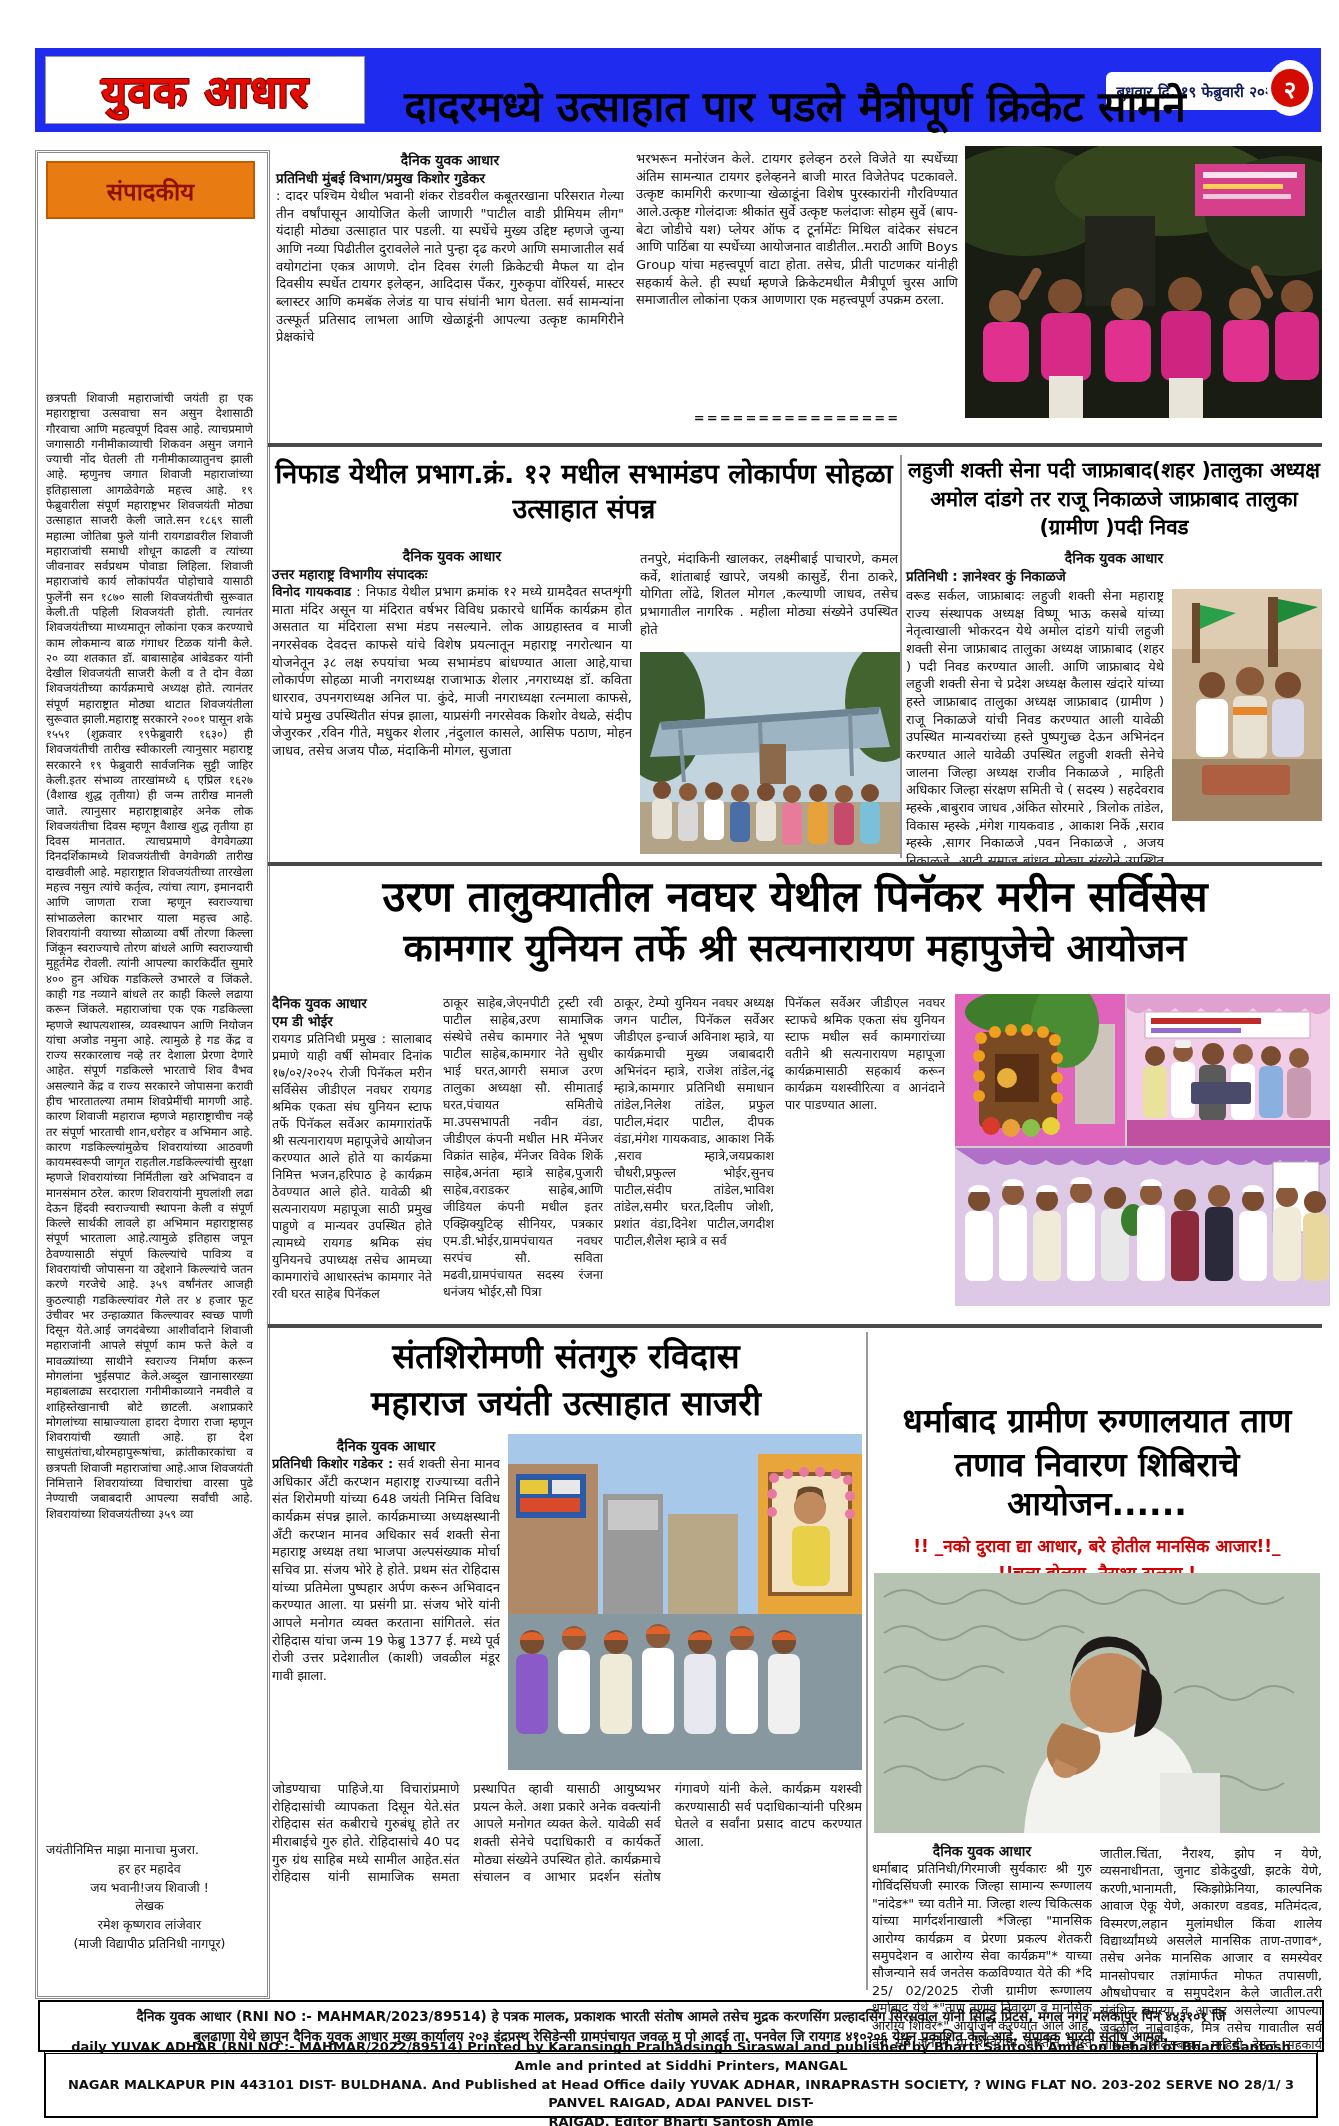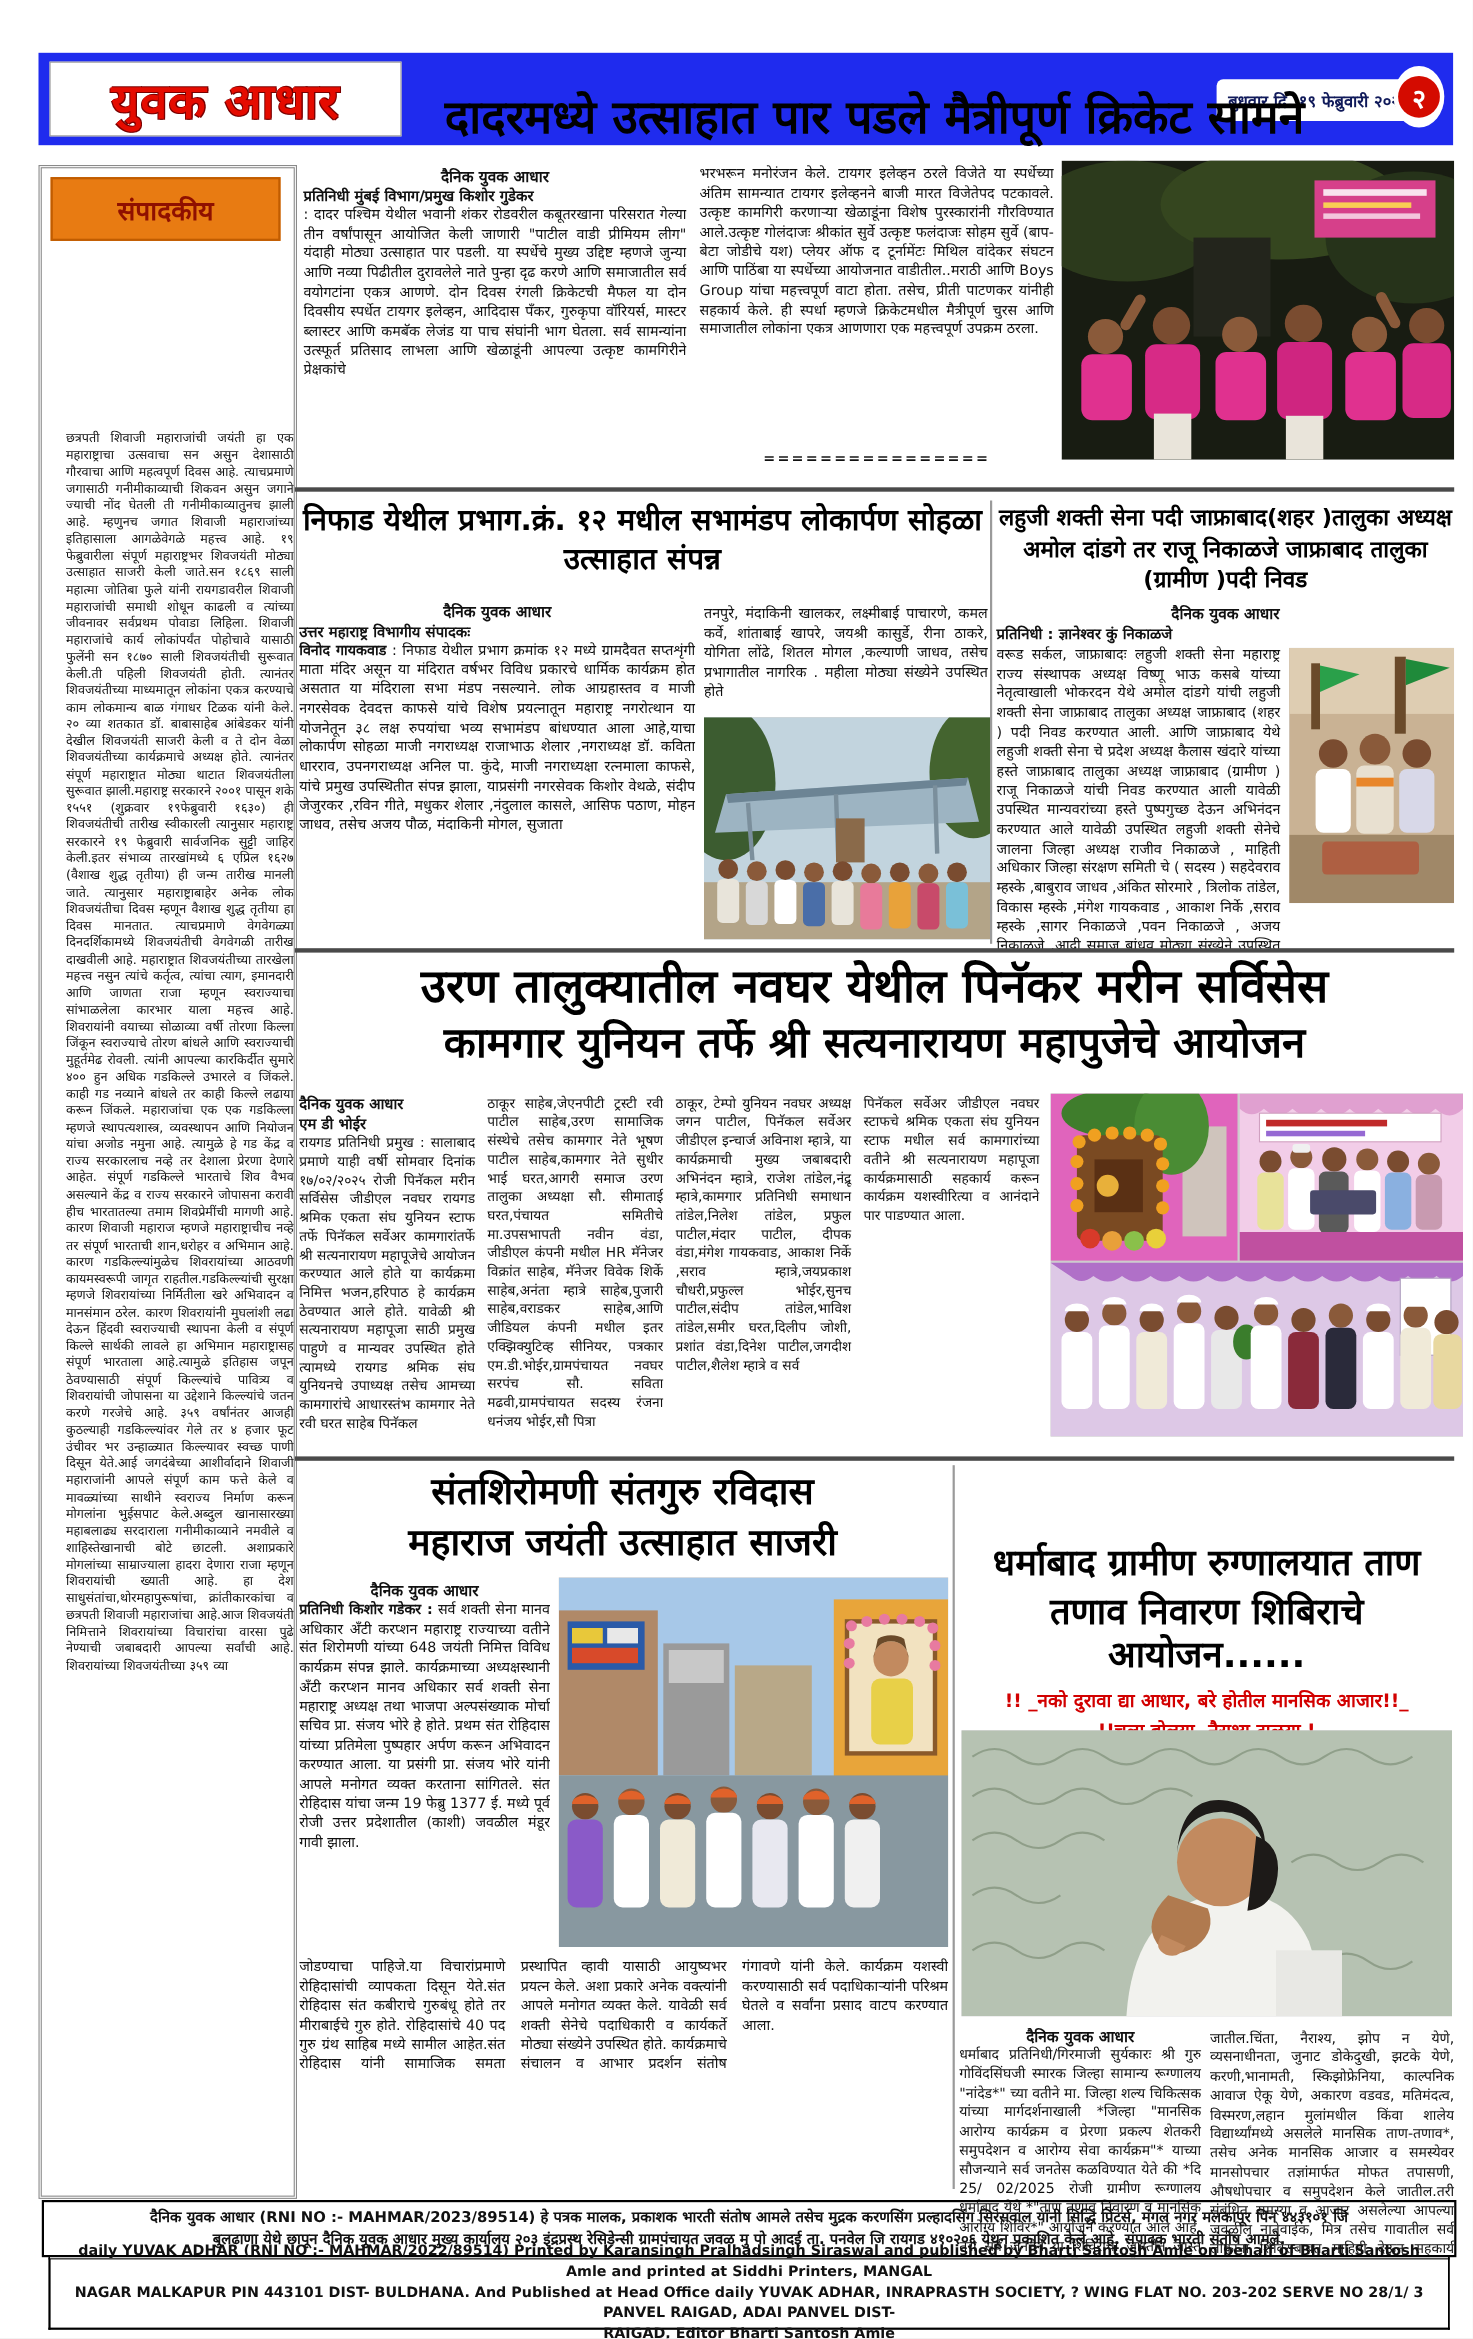--- a/index.html
+++ b/index.html
@@ -17,21 +17,21 @@
   .page-circle{right:8px;top:12px;width:46px;height:56px;background:#ffffff;border-radius:50%;
                display:flex;align-items:center;justify-content:center;}
   .page-num{width:38px;height:38px;background:#d40b00;border-radius:50%;color:#fff;font-weight:bold;
             font-size:24px;display:flex;align-items:center;justify-content:center;}
   
   .editorial{left:35px;top:150px;width:229px;height:1843px;border:3px double #8a8a8a;background:#fff;}
   .ed-label-box{left:8px;top:8px;width:205px;height:54px;background:#e87b12;border:2px solid #c05c00;
                 display:flex;align-items:center;justify-content:center;}
   .ed-label{font-size:24px;font-weight:bold;color:#8f1000;}
   .ed-headline{left:6px;top:72px;width:211px;height:158px;font-size:21px;font-weight:bold;text-align:center;line-height:1.25;}
-  .ed-body{left:8px;top:238px;width:207px;height:1438px;font-size:11.5px;line-height:1.33;text-align:justify;overflow:hidden;margin-left:14px;}
+  .ed-body{left:8px;top:238px;width:207px;height:1438px;font-size:11.5px;line-height:1.33;text-align:justify;overflow:hidden;}
   .ed-signoff{left:8px;top:1688px;width:207px;text-align:center;font-size:12.5px;line-height:1.5;}
   .ed-signoff div{margin:0;}
   
   .headline{font-weight:bold;text-align:center;color:#000;}
   .credit{font-weight:bold;text-align:center;font-size:14px;}
   .byline{font-weight:bold;font-size:13.5px;}
   .col{font-size:13px;line-height:1.36;text-align:justify;overflow:hidden;}
   .rule-h{height:4px;background:#4a4a4a;}
   .rule-v{width:2px;background:#9a9a9a;}
   .sep{letter-spacing:2px;font-weight:bold;text-align:center;font-size:13px;margin-top:8px;}
@@ -59,20 +59,28 @@
     <div class="abs page-circle">
       <span class="page-num">२</span>
     </div>
   </div>
 
   <div class="abs editorial">
     <div class="abs ed-label-box">
       <span class="ed-label">संपादकीय</span>
     </div>
     <div class="abs ed-body">छत्रपती शिवाजी महाराजांची जयंती हा एक महाराष्ट्राचा उत्सवाचा सन असुन देशासाठी गौरवाचा आणि महत्वपूर्ण दिवस आहे. त्याचप्रमाणे जगासाठी गनीमीकाव्याची शिकवन असुन जगाने ज्याची नोंद घेतली ती गनीमीकाव्यातुनच झाली आहे. म्हणुनच जगात शिवाजी महाराजांच्या इतिहासाला आगळेवेगळे महत्त्व आहे. १९ फेब्रुवारीला संपूर्ण महाराष्ट्रभर शिवजयंती मोठ्या उत्साहात साजरी केली जाते.सन १८६९ साली महात्मा जोतिबा फुले यांनी रायगडावरील शिवाजी महाराजांची समाधी शोधून काढली व त्यांच्या जीवनावर सर्वप्रथम पोवाडा लिहिला. शिवाजी महाराजांचे कार्य लोकांपर्यंत पोहोचावे यासाठी फुलेंनी सन १८७० साली शिवजयंतीची सुरूवात केली.ती पहिली शिवजयंती होती. त्यानंतर शिवजयंतीच्या माध्यमातून लोकांना एकत्र करण्याचे काम लोकमान्य बाळ गंगाधर टिळक यांनी केले. २० व्या शतकात डॉ. बाबासाहेब आंबेडकर यांनी देखील शिवजयंती साजरी केली व ते दोन वेळा शिवजयंतीच्या कार्यक्रमाचे अध्यक्ष होते. त्यानंतर संपूर्ण महाराष्ट्रात मोठ्या थाटात शिवजयंतीला सुरूवात झाली.महाराष्ट्र सरकारने २००१ पासून शके १५५१ (शुक्रवार १९फेब्रुवारी १६३०) ही शिवजयंतीची तारीख स्वीकारली त्यानुसार महाराष्ट्र सरकारने १९ फेब्रुवारी सार्वजनिक सुट्टी जाहिर केली.इतर संभाव्य तारखांमध्ये ६ एप्रिल १६२७ (वैशाख शुद्ध तृतीया) ही जन्म तारीख मानली जाते. त्यानुसार महाराष्ट्राबाहेर अनेक लोक शिवजयंतीचा दिवस म्हणून वैशाख शुद्ध तृतीया हा दिवस मानतात. त्याचप्रमाणे वेगवेगळ्या दिनदर्शिकामध्ये शिवजयंतीची वेगवेगळी तारीख दाखवीली आहे. महाराष्ट्रात शिवजयंतीच्या तारखेला महत्त्व नसुन त्यांचे कर्तृत्व, त्यांचा त्याग, इमानदारी आणि जाणता राजा म्हणून स्वराज्याचा सांभाळलेला कारभार याला महत्त्व आहे. शिवरायांनी वयाच्या सोळाव्या वर्षी तोरणा किल्ला जिंकून स्वराज्याचे तोरण बांधले आणि स्वराज्याची मुहूर्तमेढ रोवली. त्यांनी आपल्या कारकिर्दीत सुमारे ४०० हुन अधिक गडकिल्ले उभारले व जिंकले. काही गड नव्याने बांधले तर काही किल्ले लढाया करून जिंकले. महाराजांचा एक एक गडकिल्ला म्हणजे स्थापत्यशास्त्र, व्यवस्थापन आणि नियोजन यांचा अजोड नमुना आहे. त्यामुळे हे गड केंद्र व राज्य सरकारलाच नव्हे तर देशाला प्रेरणा देणारे आहेत. संपूर्ण गडकिल्ले भारताचे शिव वैभव असल्याने केंद्र व राज्य सरकारने जोपासना करावी हीच भारतातल्या तमाम शिवप्रेमींची मागणी आहे. कारण शिवाजी महाराज म्हणजे महाराष्ट्राचीच नव्हे तर संपूर्ण भारताची शान,धरोहर व अभिमान आहे. कारण गडकिल्ल्यांमुळेच शिवरायांच्या आठवणी कायमस्वरूपी जागृत राहतील.गडकिल्ल्यांची सुरक्षा म्हणजे शिवरायांच्या निर्मितीला खरे अभिवादन व मानसंमान ठरेल. कारण शिवरायांनी मुघलांशी लढा देऊन हिंदवी स्वराज्याची स्थापना केली व संपूर्ण किल्ले सार्थकी लावले हा अभिमान महाराष्ट्रासह संपूर्ण भारताला आहे.त्यामुळे इतिहास जपून ठेवण्यासाठी संपूर्ण किल्ल्यांचे पावित्र्य व शिवरायांची जोपासना या उद्देशाने किल्ल्यांचे जतन करणे गरजेचे आहे. ३५९ वर्षांनंतर आजही कुठल्याही गडकिल्ल्यांवर गेले तर ४ हजार फूट उंचीवर भर उन्हाळ्यात किल्ल्यावर स्वच्छ पाणी दिसून येते.आई जगदंबेच्या आशीर्वादाने शिवाजी महाराजांनी आपले संपूर्ण काम फत्ते केले व मावळ्यांच्या साथीने स्वराज्य निर्माण करून मोगलांना भुईसपाट केले.अब्दुल खानासारख्या महाबलाढ्य सरदाराला गनीमीकाव्याने नमवीले व शाहिस्तेखानाची बोटे छाटली. अशाप्रकारे मोगलांच्या साम्राज्याला हादरा देणारा राजा म्हणून शिवरायांची ख्याती आहे. हा देश साधुसंतांचा,थोरमहापुरूषांचा, क्रांतीकारकांचा व छत्रपती शिवाजी महाराजांचा आहे.आज शिवजयंती निमित्ताने शिवरायांच्या विचारांचा वारसा पुढे नेण्याची जबाबदारी आपल्या सर्वांची आहे. शिवरायांच्या शिवजयंतीच्या ३५९ व्या</div>
+    <div class="abs ed-signoff">
+      <div style="text-align:left;">जयंतीनिमित्त माझा मानाचा मुजरा.</div>
+      <div>हर हर महादेव</div>
+      <div>जय भवानी!जय शिवाजी !</div>
+      <div>लेखक</div>
+      <div>रमेश कृष्णराव लांजेवार</div>
+      <div>(माजी विद्यापीठ प्रतिनिधी नागपूर)</div>
+    </div>
   </div>
 
   <div class="abs" style="left:268px;top:84px;width:1054px;height:356px;">
     <div class="headline" style="font-size:42px;line-height:1.1;">दादरमध्ये उत्साहात पार पडले मैत्रीपूर्ण क्रिकेट सामने</div>
     <div class="abs" style="left:8px;top:66px;width:348px;height:288px;">
       <div class="credit">दैनिक युवक आधार</div>
       <div class="byline">प्रतिनिधी मुंबई विभाग/प्रमुख किशोर गुडेकर</div>
       <div class="col" style="height:240px;">: दादर पश्चिम येथील भवानी शंकर रोडवरील कबूतरखाना परिसरात गेल्या तीन वर्षांपासून आयोजित केली जाणारी "पाटील वाडी प्रीमियम लीग" यंदाही मोठ्या उत्साहात पार पडली. या स्पर्धेचे मुख्य उद्दिष्ट म्हणजे जुन्या आणि नव्या पिढीतील दुरावलेले नाते पुन्हा दृढ करणे आणि समाजातील सर्व वयोगटांना एकत्र आणणे. दोन दिवस रंगली क्रिकेटची मैफल या दोन दिवसीय स्पर्धेत टायगर इलेव्हन, आदिदास पँकर, गुरुकृपा वॉरियर्स, मास्टर ब्लास्टर आणि कमबॅक लेजंड या पाच संघांनी भाग घेतला. सर्व सामन्यांना उत्स्फूर्त प्रतिसाद लाभला आणि खेळाडूंनी आपल्या उत्कृष्ट कामगिरीने प्रेक्षकांचे</div>
     </div>
     <div class="abs" style="left:368px;top:66px;width:322px;height:288px;">

